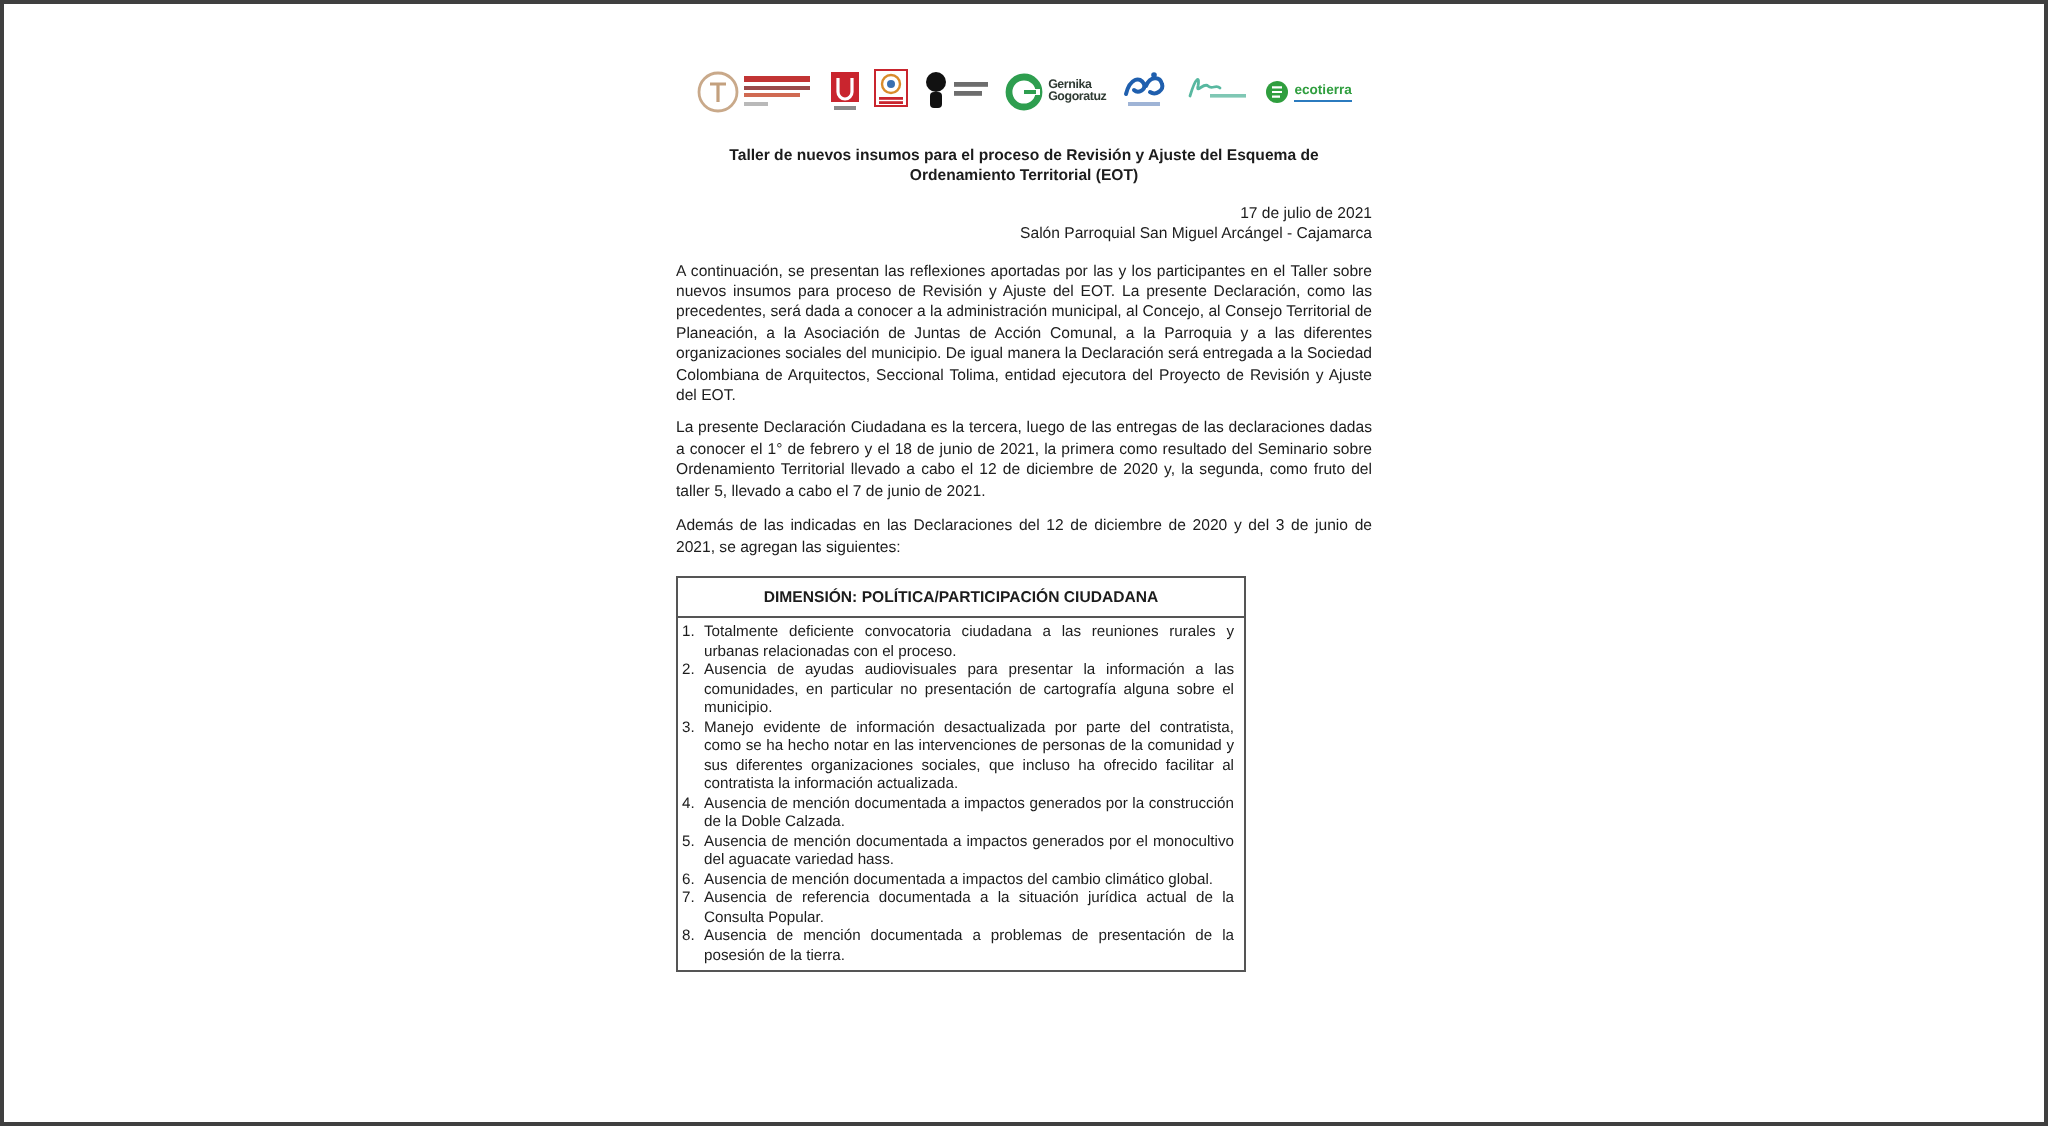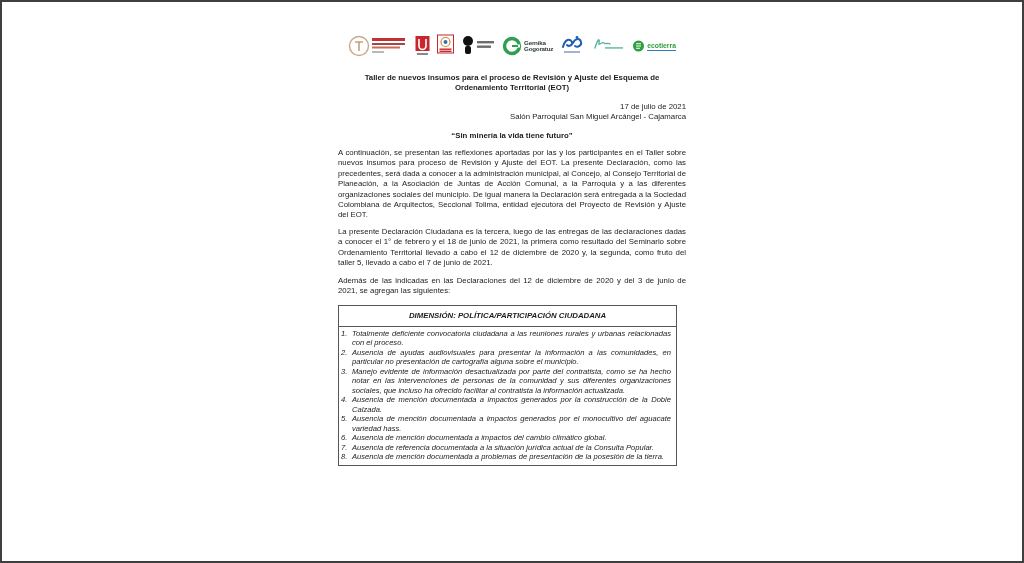--- a/index.html
+++ b/index.html
@@ -21,21 +21,21 @@
   p{margin:0;}
   .title{margin-bottom:8px;}
   .dates{margin-bottom:8px;text-align:right;}
   .decl{margin-bottom:0;}
   .motto{margin-bottom:7px;}
   .p1{margin-bottom:6px;}
   .p2{margin-bottom:7px;}
   .refl{margin-bottom:9px;}
   .p3{margin-bottom:9px;}
   
-  .box{width:339px;box-sizing:border-box;border:1px solid #555;font-style:italic;}
+  .box{width:285px;box-sizing:border-box;border:1px solid #555;}
   .box-header{padding:5px 2px 4px 2px;border-bottom:1px solid #555;text-align:center;font-weight:bold;}
   .box ol{margin:2px 0 3px 0;padding:0 3px 0 0;list-style:none;counter-reset:n;font-size:7.6px;line-height:9.5px;}
   .box li{counter-increment:n;position:relative;margin-left:13px;margin-right:2px;text-align:justify;}
   .box li::before{content:counter(n) ".";position:absolute;left:-11px;}
 </style>
 </head>
 <body>
 
 <div class="frame">
   <div class="doc">
@@ -108,21 +108,20 @@
       </span>
     </div>
 
     <p class="title center bold">Taller de nuevos insumos para el proceso de Revisión y Ajuste del Esquema de Ordenamiento Territorial (EOT)</p>
 
     <div class="dates center">
       <p>17 de julio de 2021</p>
       <p>Salón Parroquial San Miguel Arcángel - Cajamarca</p>
     </div>
 
-    <p class="motto center bold">“Sin minería la vida tiene futuro”</p>
 
     <p class="p1 just">A continuación, se presentan las reflexiones aportadas por las y los participantes en el Taller sobre nuevos insumos para proceso de Revisión y Ajuste del EOT. La presente Declaración, como las precedentes, será dada a conocer a la administración municipal, al Concejo, al Consejo Territorial de Planeación, a la Asociación de Juntas de Acción Comunal, a la Parroquia y a las diferentes organizaciones sociales del municipio. De igual manera la Declaración será entregada a la Sociedad Colombiana de Arquitectos, Seccional Tolima, entidad ejecutora del Proyecto de Revisión y Ajuste del EOT.</p>
     <p class="p2 just">La presente Declaración Ciudadana es la tercera, luego de las entregas de las declaraciones dadas a conocer el 1° de febrero y el 18 de junio de 2021, la primera como resultado del Seminario sobre Ordenamiento Territorial llevado a cabo el 12 de diciembre de 2020 y, la segunda, como fruto del taller 5, llevado a cabo el 7 de junio de 2021.</p>
 
 
     <p class="p3 just">Además de las indicadas en las Declaraciones del 12 de diciembre de 2020 y del 3 de junio de 2021, se agregan las siguientes:</p>
 
     <div class="box">
       <div class="box-header">DIMENSIÓN: POLÍTICA/PARTICIPACIÓN CIUDADANA</div>
       <ol>

